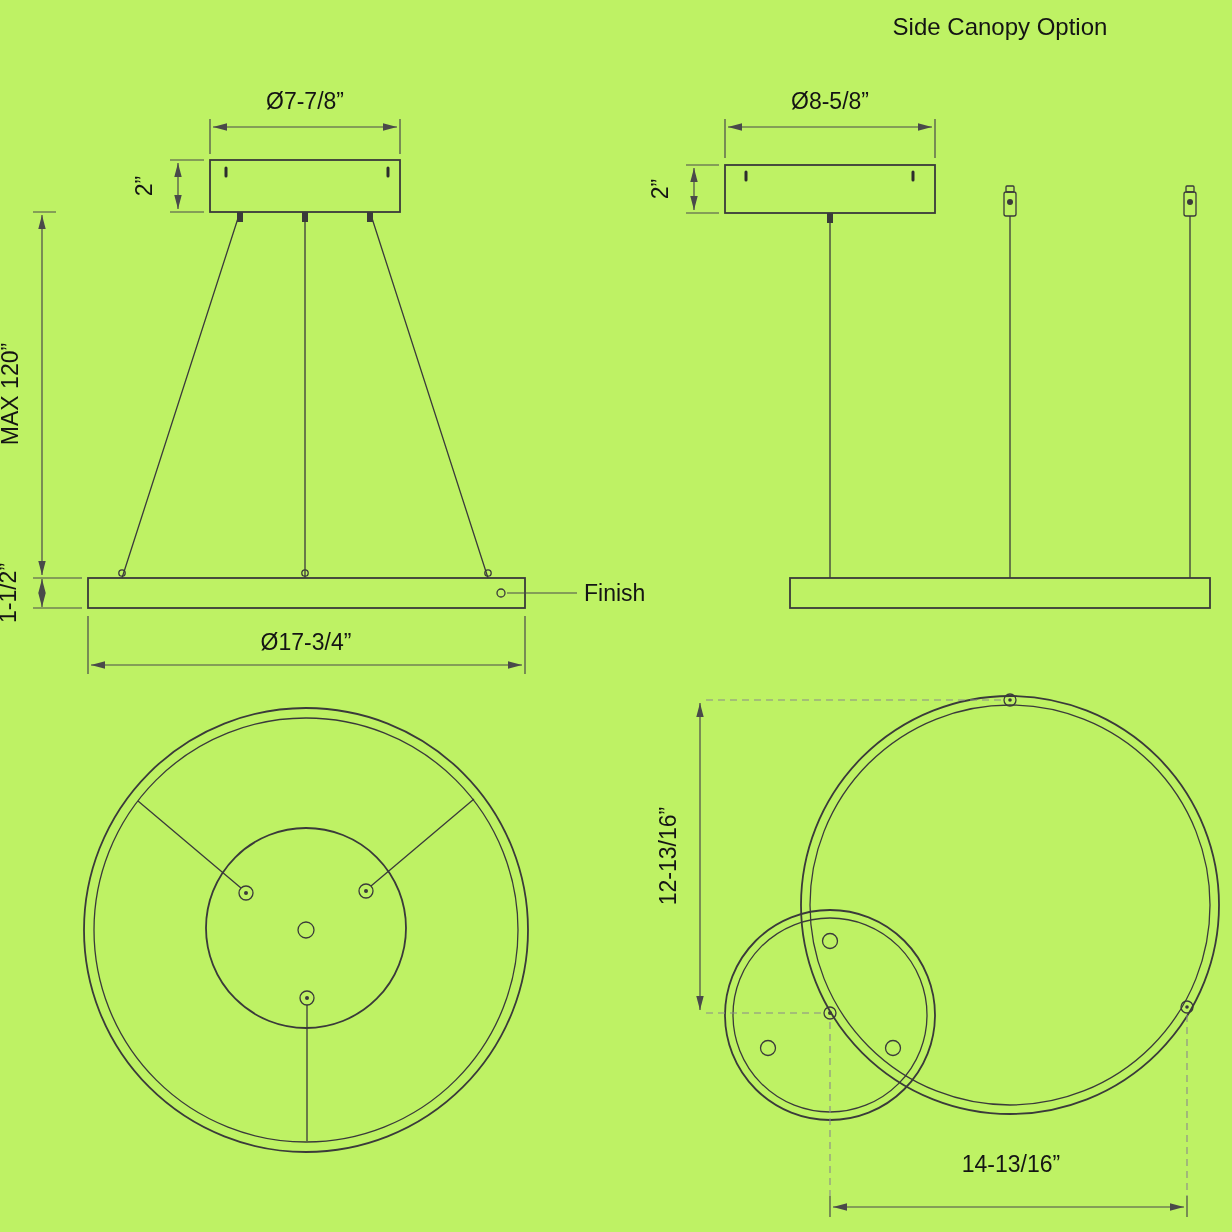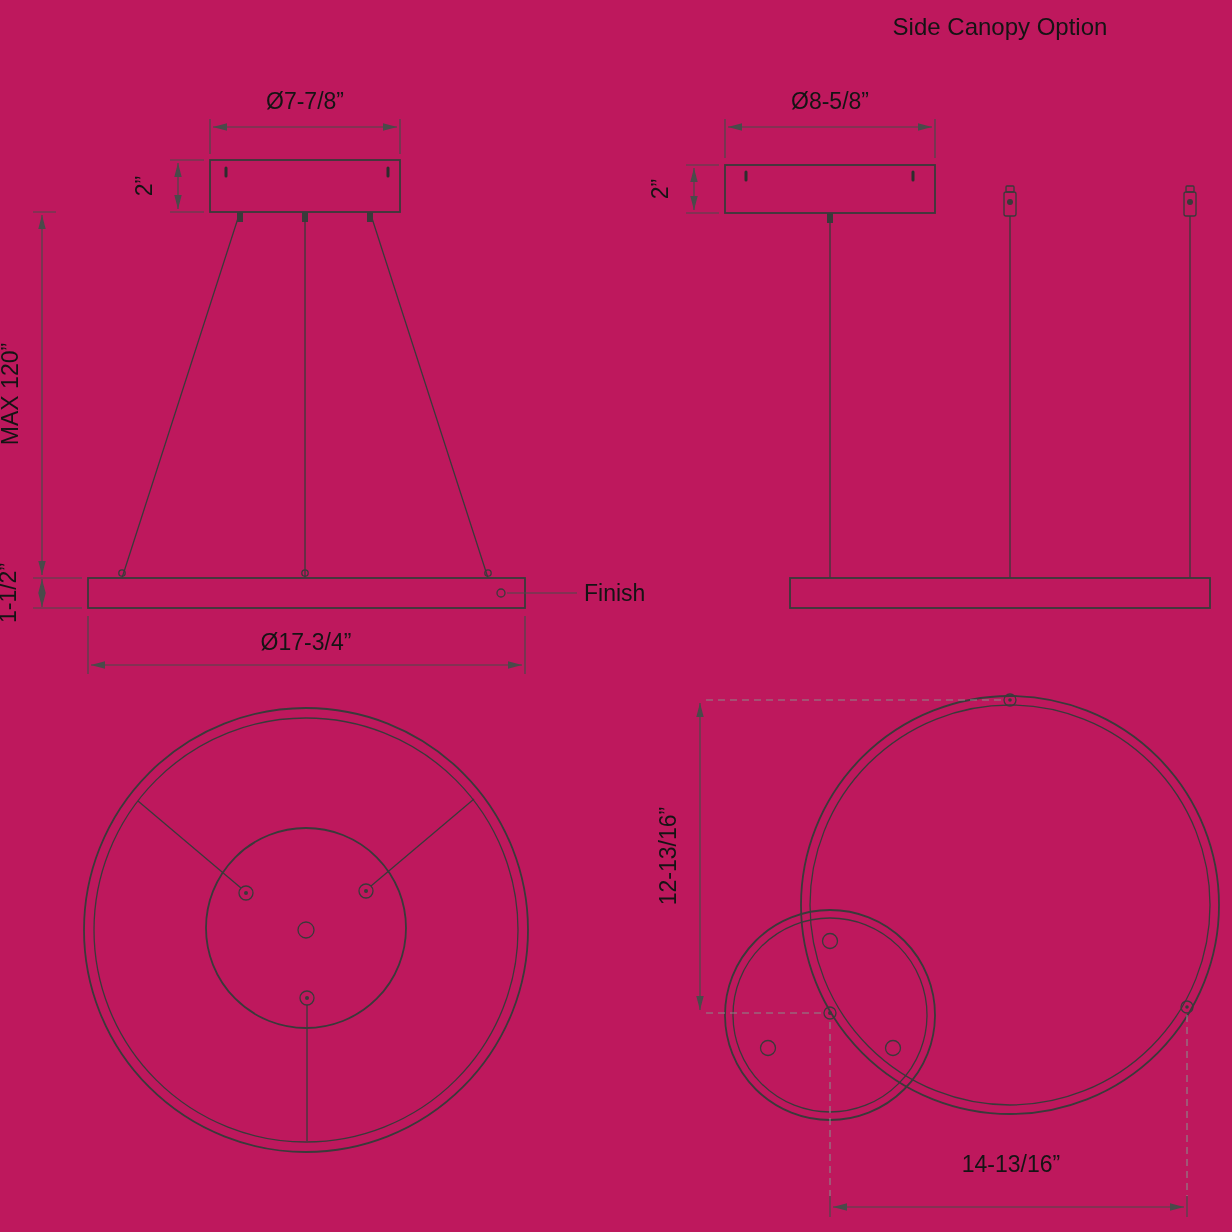--- a/index.html
+++ b/index.html
@@ -1,16 +1,16 @@
 <!DOCTYPE html>
 <html><head>
 <meta charset="utf-8">
 <style>
   html,body{margin:0;padding:0;background:#ffffff;}
-  .sheet{position:relative;width:1232px;height:1232px;background:#be185d;overflow:hidden;}
+  .sheet{position:relative;width:1232px;height:1232px;background:#bef264;overflow:hidden;}
   svg{display:block;}
   .ln{fill:none;stroke:#3a3a3a;stroke-width:1.8;}
   .thin{fill:none;stroke:#3a3a3a;stroke-width:1.3;}
   .dim{fill:none;stroke:#4a4a4a;stroke-width:1.2;}
   .dash{fill:none;stroke:#8a8a8a;stroke-width:1.1;stroke-dasharray:7 5;}
   .solidfill{fill:#3a3a3a;stroke:none;}
   .screw{stroke:#2d2d2d;stroke-width:3;stroke-linecap:round;fill:none;}
   .lbl{font-family:"Liberation Sans","DejaVu Sans",sans-serif;font-size:23px;fill:#141414;}
   .title{font-size:24px;}
 </style>

